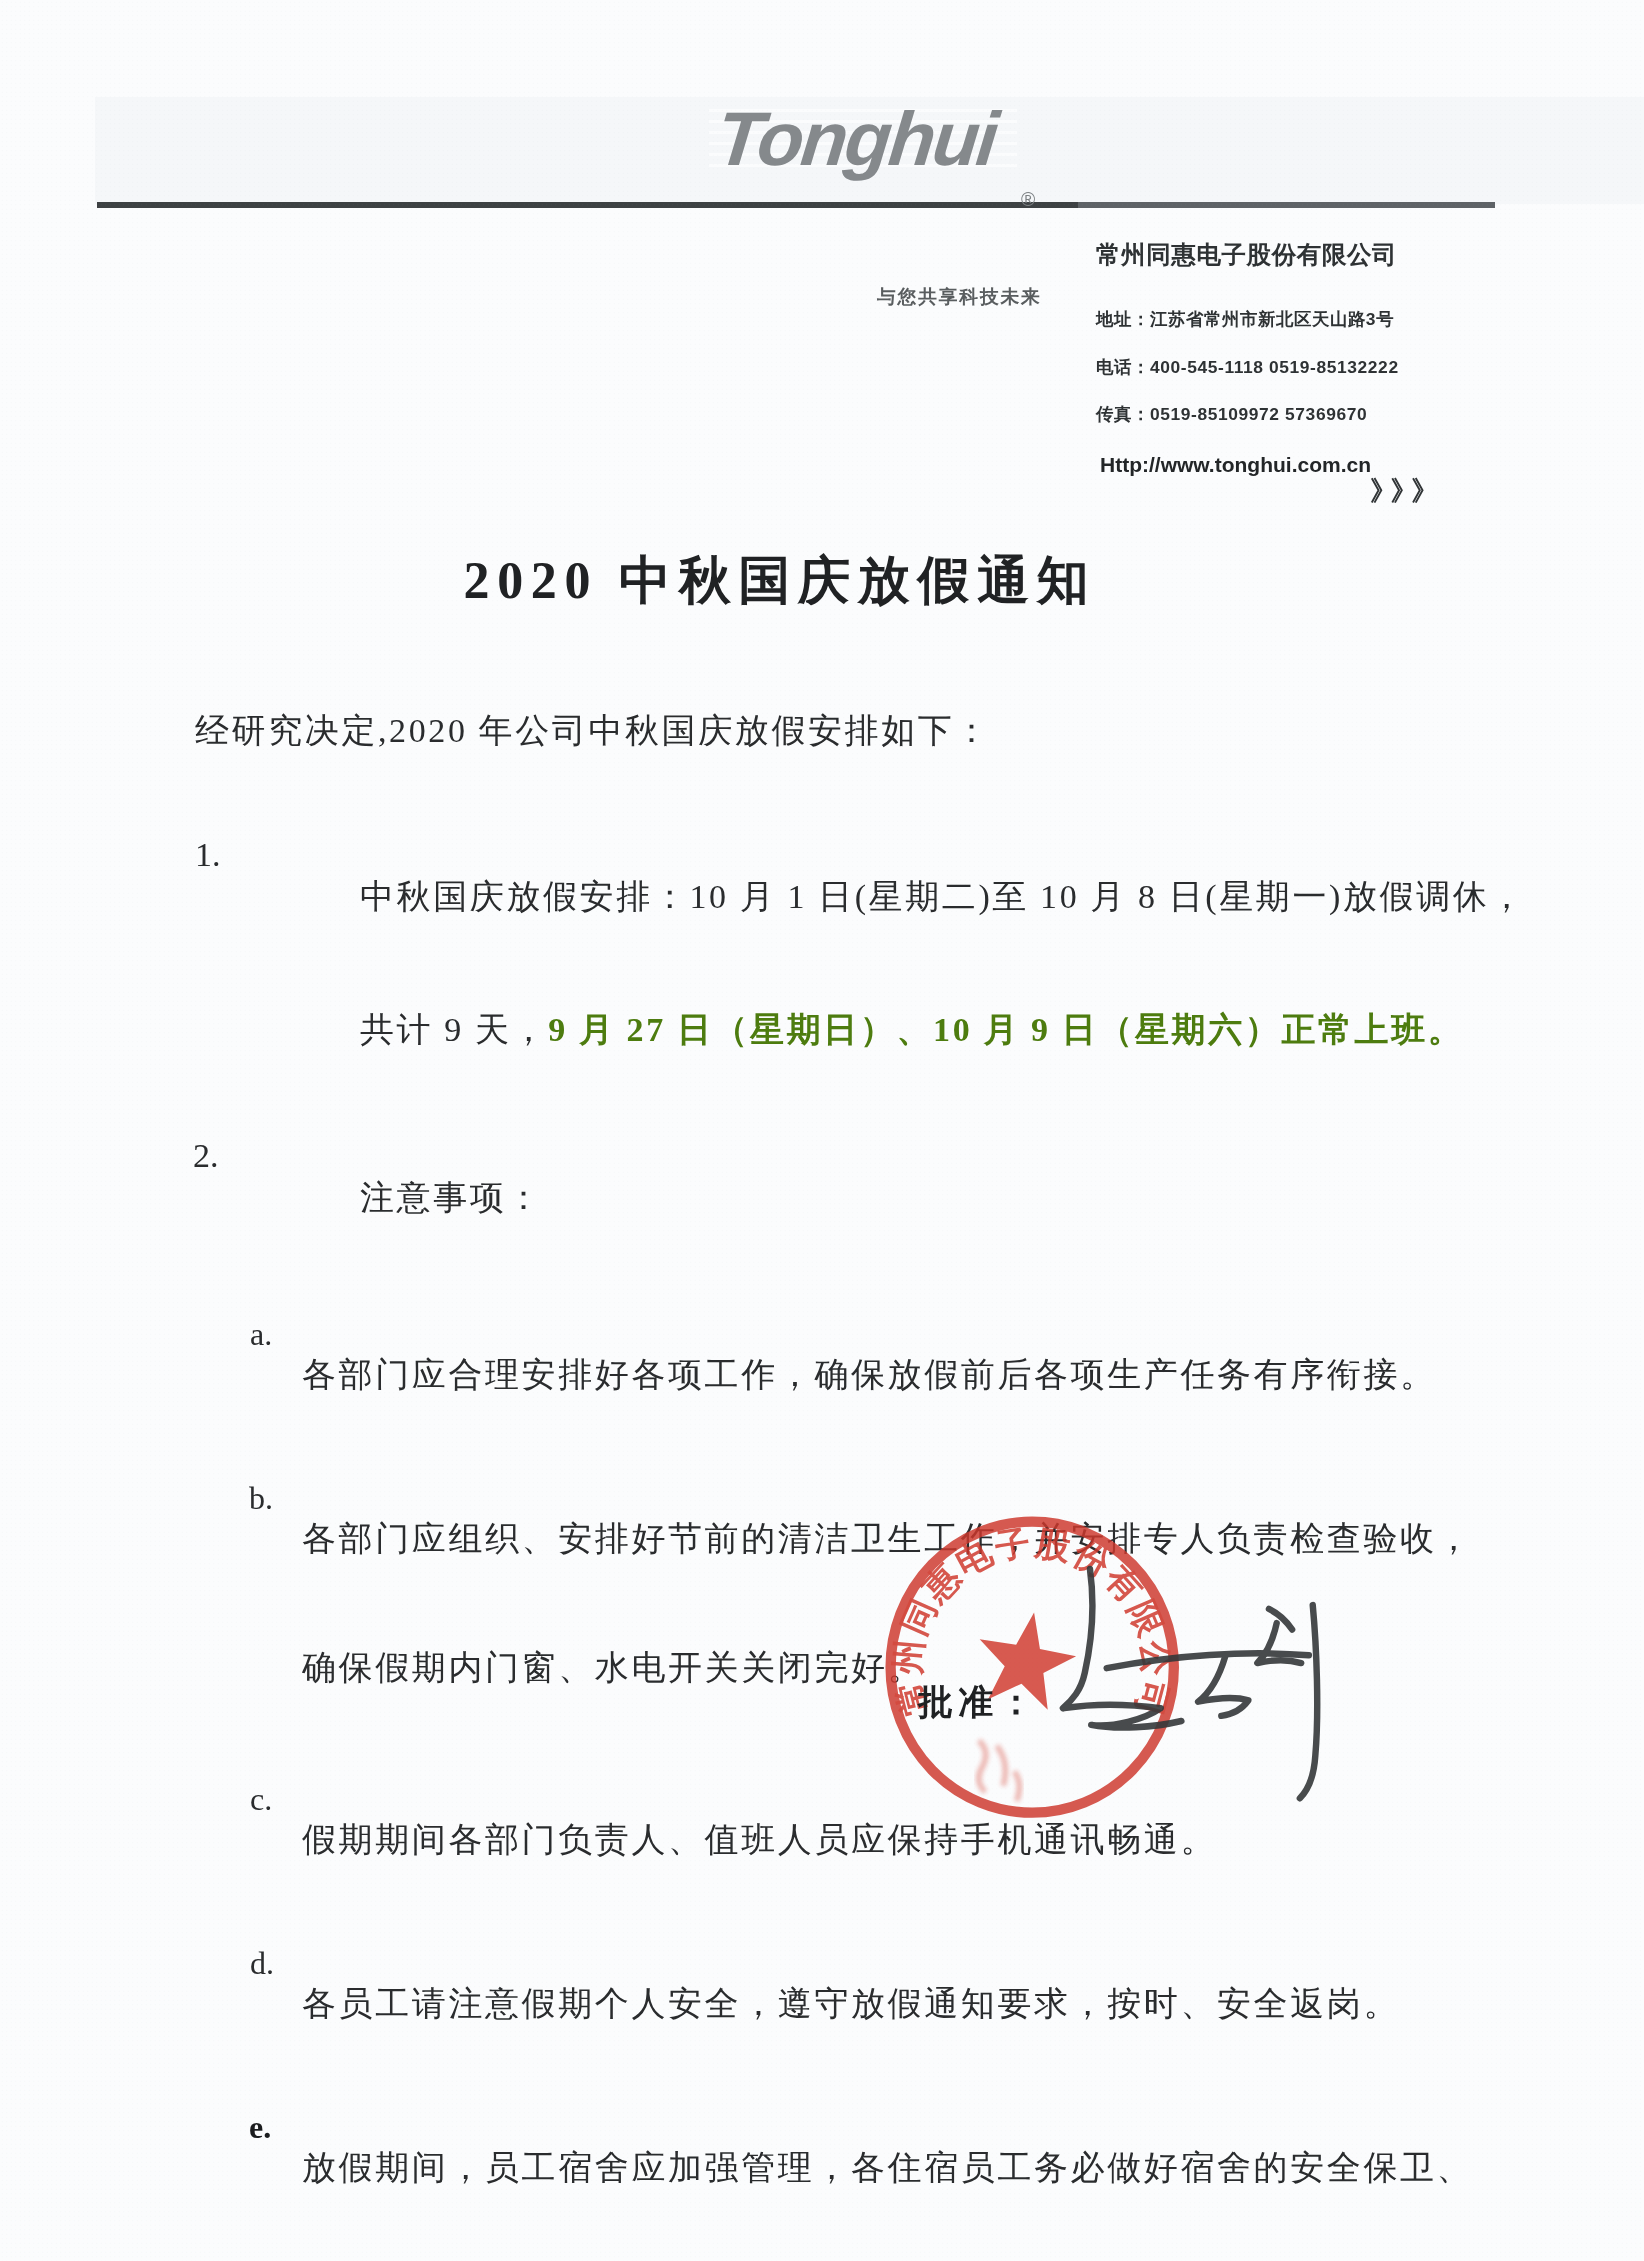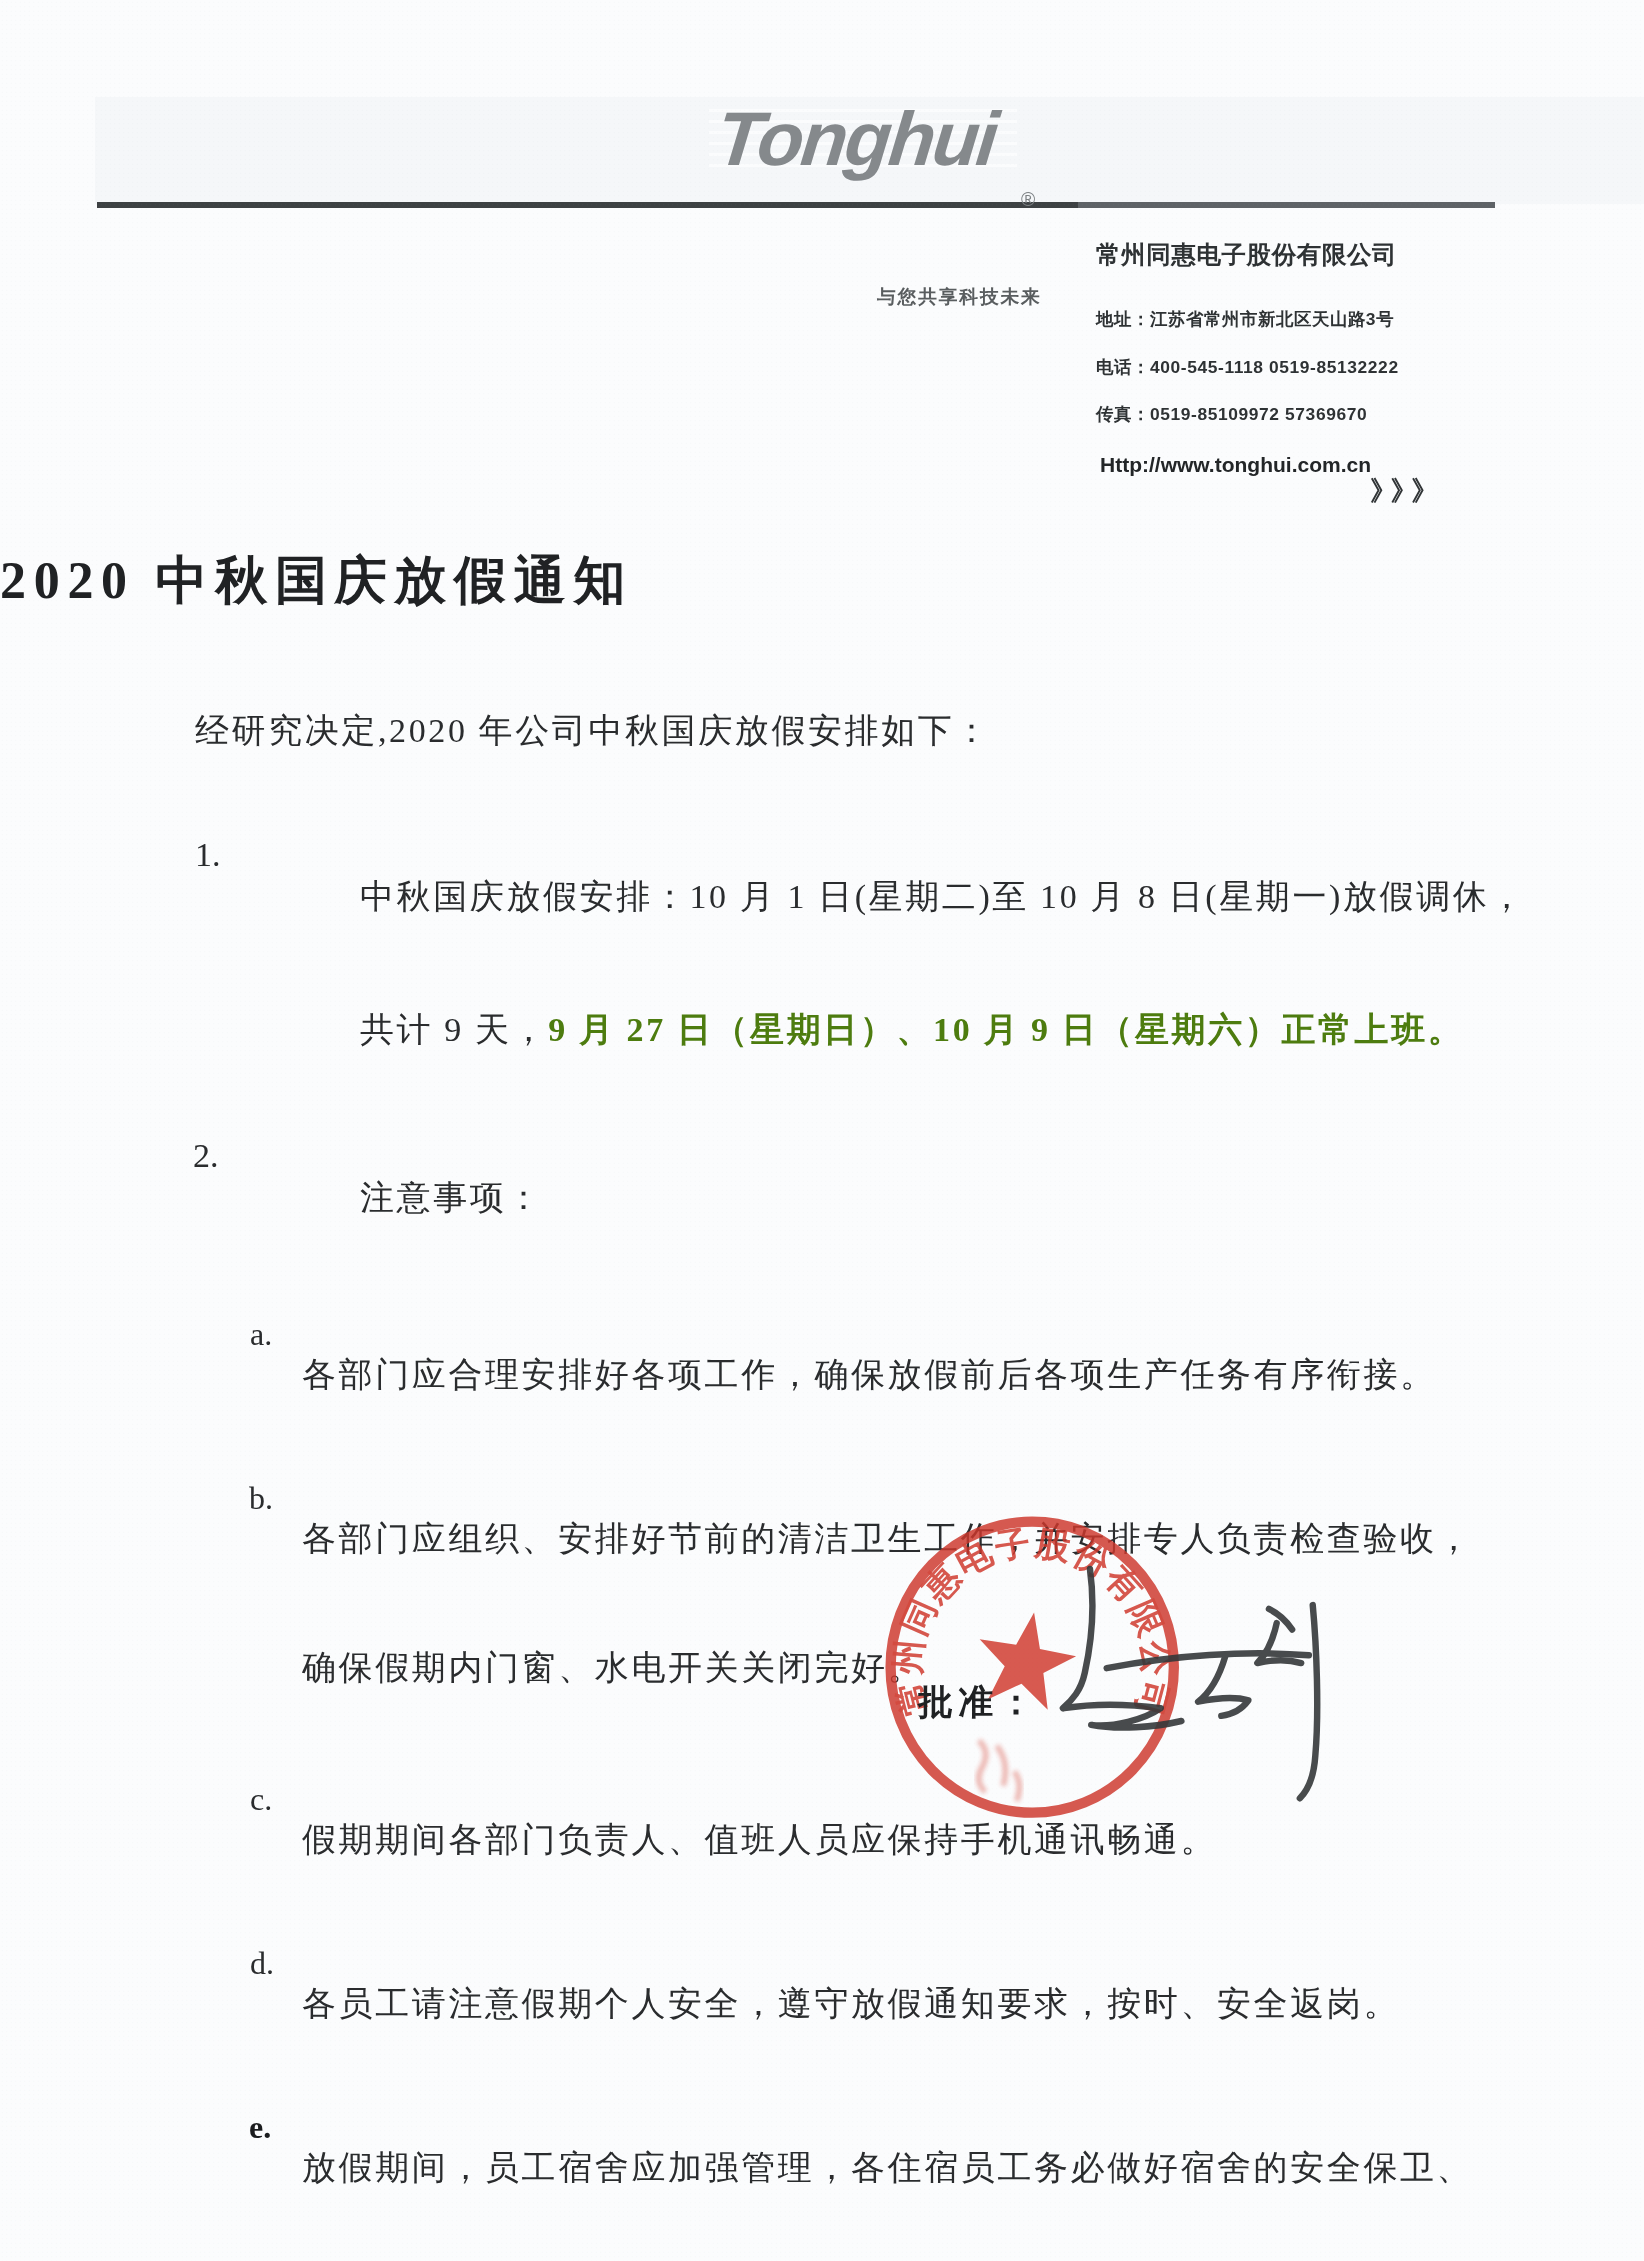--- a/index.html
+++ b/index.html
@@ -27,21 +27,21 @@
   #co-phone{left:1096px;top:163px;}
   #co-fax{left:1096px;top:186px;}
   .co-label{font-weight:700;}
   #sep1{left:97px;top:202px;width:981px;height:5.8px;background:#3d4143;}
   #sep2{left:1078px;top:202px;width:417px;height:5.8px;background:#5e6266;}
   #website{left:1100px;top:213px;font-family:"Liberation Sans",sans-serif;
         font-size:21px;font-weight:700;color:#232628;}
   #chevrons{left:1370px;top:209px;font-family:"Liberation Sans",sans-serif;
         font-size:27px;font-weight:700;letter-spacing:-6.4px;color:#303436;}
   
-  #title{left:0;top:246px;width:1560px;font-size:52px;font-weight:700;
+  #title{left:0;top:246px;width:1560px;text-align:center;font-size:52px;font-weight:700;
         letter-spacing:7.7px;color:#202224;}
   .body-line{font-size:34px;letter-spacing:2.6px;color:#2a2c2e;}
   .num{font-size:34px;color:#2a2c2e;}
   .letter{font-size:32px;color:#2a2c2e;}
   .letter-bold{font-weight:700;color:#1b1d1f;}
   .b{font-weight:700;color:#4d7c0f;}
   #approve{left:905px;top:1679px;font-size:35px;font-weight:700;letter-spacing:5.2px;color:#1f2123;z-index:6;padding-left:13px;}
   #stamp{position:absolute;left:882px;top:1514px;width:303px;height:309px;opacity:.9;z-index:4;}
   #signature{position:absolute;left:1050px;top:1542px;width:322px;height:264px;z-index:7;}
   .z{position:relative;z-index:2;}

